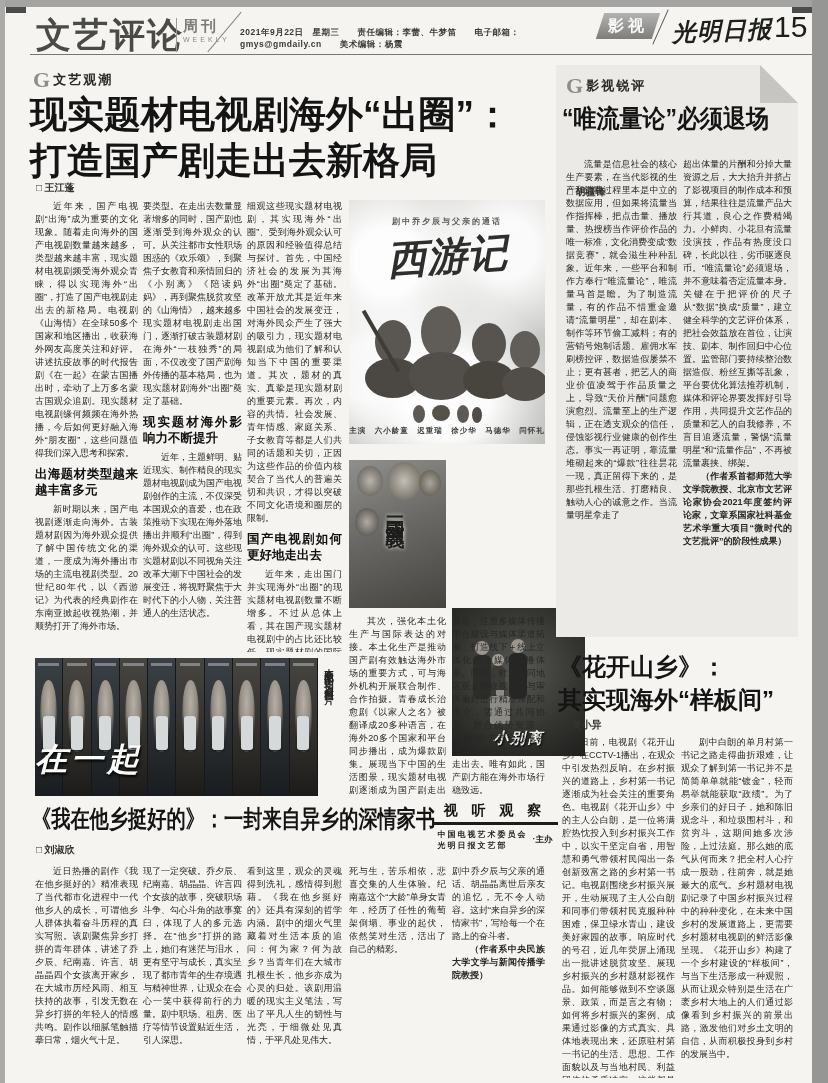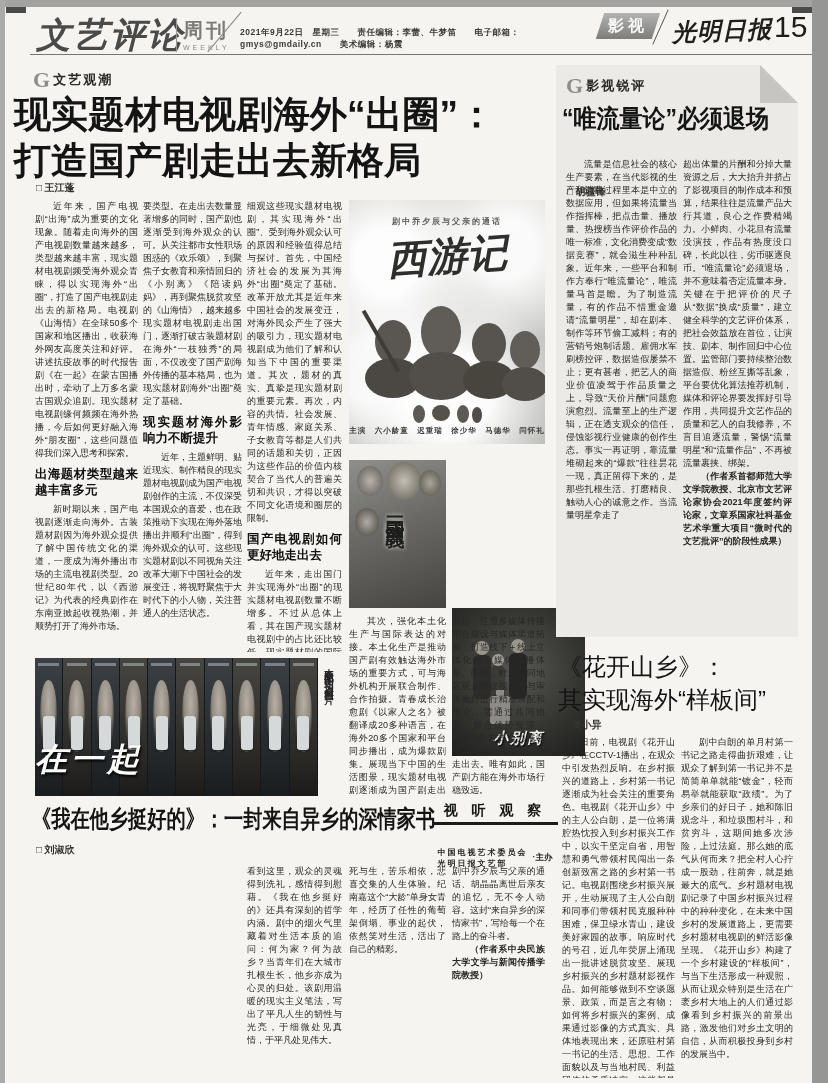--- a/index.html
+++ b/index.html
@@ -7,52 +7,52 @@
         font-family:"Liberation Sans",sans-serif;color:#222;}
   .abs{position:absolute;}
   
   .edge-top{left:0;top:0;width:828px;height:7px;background:#a3a3a1;}
   .edge-left{left:0;top:0;width:5px;height:1083px;background:#aaaaa8;}
   .edge-right{left:812px;top:0;width:16px;height:1083px;background:#969694;}
   .corner-mark{background:#4b4b49;height:6px;}
   
   .brand{font-family:"Liberation Serif",serif;font-weight:900;font-size:35px;color:#4a4a48;
          letter-spacing:2px;transform:scaleY(1.05);}
-  .brand-sub{font-weight:700;font-size:20px;color:#7b7b79;letter-spacing:3px;font-family:Liberation Mono, monospace;}
+  .brand-sub{font-weight:700;font-size:15px;color:#7b7b79;letter-spacing:3px;font-family:Liberation Mono, monospace;}
   .brand-sub-en{font-size:7px;color:#8a8a88;letter-spacing:3px;}
   .vline{width:1px;background:#9a9a98;}
   .dateline{font-size:8.5px;font-weight:700;color:#3a3a38;letter-spacing:.5px;}
   .edition-banner{background:linear-gradient(180deg,#b3b3b1,#7d7d7b);transform:skewX(-18deg);}
   .edition-text{font-size:16px;font-weight:700;color:#f7f7f5;letter-spacing:4px;text-align:center;line-height:26px;transform:skewX(18deg);}
   .masthead{font-family:"Liberation Serif",serif;font-style:italic;font-weight:900;font-size:24px;color:#1f1f1d;transform:rotate(-2deg);letter-spacing:1px;}
   .pageno{font-size:30px;color:#1c1c1a;font-weight:400;}
   .hrule{height:1px;background:#777;}
   .diag{width:1px;height:52px;background:#888;transform:rotate(40deg);}
   
   .badge{display:flex;align-items:center;}
   .gglyph{font-family:"Liberation Serif",serif;font-weight:900;font-size:22px;color:#8d8d8b;margin-right:3px;line-height:20px;}
   .badge-label{font-weight:700;font-size:13px;color:#2a2a28;letter-spacing:2px;}
   
   .headline-main{font-weight:900;font-size:37px;line-height:46px;color:#141414;letter-spacing:0;}
   .headline-rt{font-weight:900;font-size:25px;color:#141414;transform:scaleX(.92);transform-origin:left;white-space:nowrap;}
-  .headline-rb{font-weight:400;font-size:24px;line-height:33px;color:#141414;}
+  .headline-rb{font-weight:700;font-size:24px;line-height:33px;color:#141414;}
   .headline-b{font-weight:900;font-size:24px;color:#141414;transform:scaleX(.8);transform-origin:left;white-space:nowrap;}
   .byline{font-size:10px;font-weight:700;color:#33332f;font-family:"Liberation Serif",serif;}
   
   .col{font-size:9px;line-height:13px;text-align:justify;color:#282826;overflow:hidden;}
   .col p{margin:0;text-indent:2em;}
   .colhead{font-weight:700;font-size:12.5px;line-height:16px;color:#111;margin:6px 0 5px 0;text-indent:0;}
   .credit{font-weight:700;}
   
   .panel{background:#ebeae6;}
   
   .watch{border:0;}
   .watch-title{font-weight:900;font-size:14px;letter-spacing:5px;text-align:center;color:#161614;
                border-bottom:3px solid #1c1c1a;padding-bottom:2px;}
-  .watch-orgs{display:flex;align-items:center;justify-content:center;gap:5px;padding-top:22px;}
+  .watch-orgs{display:flex;align-items:center;justify-content:center;gap:5px;padding-top:4px;}
   .watch-org{font-size:8px;font-weight:700;letter-spacing:2px;color:#262624;line-height:11px;}
   .watch-host{font-size:8.5px;font-weight:700;color:#262624;}
   
   .vcap{writing-mode:vertical-rl;font-size:9.5px;font-weight:700;letter-spacing:3px;color:#222;}
   
   .poster{overflow:hidden;}
   .xyj{background:
         radial-gradient(circle at 20% 25%, rgba(255,255,255,.95) 0 14%, transparent 40%),
         radial-gradient(circle at 80% 20%, rgba(255,255,255,.9) 0 12%, transparent 38%),
         radial-gradient(circle at 50% 80%, rgba(255,255,255,.95) 0 20%, transparent 50%),
@@ -82,21 +82,21 @@
 <body>
 
 <div class="page">
 
   <div class="abs edge-top"></div>
   <div class="abs edge-left"></div>
   <div class="abs edge-right"></div>
   <div class="abs corner-mark" style="left:6px;top:7px;width:20px;"></div>
   <div class="abs corner-mark" style="left:792px;top:7px;width:20px;"></div>
 
-  <div class="abs" style="left:36px;top:12px;font-style:italic;">
+  <div class="abs" style="left:36px;top:12px;">
     <span class="brand">文艺评论</span>
   </div>
   <div class="abs vline" style="left:176px;top:18px;height:34px;"></div>
   <div class="abs" style="left:183px;top:17px;">
     <div class="brand-sub">周刊</div>
     <div class="brand-sub-en">WEEKLY</div>
   </div>
   <div class="abs diag" style="left:224px;top:6px;"></div>
   <div class="abs dateline" style="left:240px;top:27px;width:360px;">2021年9月22日　星期三　　责任编辑：李蕾、牛梦笛　　电子邮箱：gmys@gmdaily.cn　　美术编辑：杨震</div>
 
@@ -105,21 +105,21 @@
   </div>
   <div class="abs" style="left:660px;top:8px;width:1px;height:38px;background:#555;transform:rotate(24deg);"></div>
   <div class="abs masthead" style="left:672px;top:15px;">光明日报</div>
   <div class="abs pageno" style="left:774px;top:10px;">15</div>
   <div class="abs hrule" style="left:30px;top:54px;width:782px;"></div>
 
   <div class="abs badge" style="left:33px;top:70px;">
     <span class="gglyph">G</span>
     <span class="badge-label">文艺观潮</span>
   </div>
-  <div class="abs headline-main" style="left:14px;top:92px;width:525px;">
+  <div class="abs headline-main" style="left:30px;top:92px;width:525px;">
     <div>现实题材电视剧海外“出圈”：</div>
     <div>打造国产剧走出去新格局</div>
   </div>
   <div class="abs byline" style="left:36px;top:181px;">□ 王江蓬</div>
 
   <div class="abs col" style="left:35px;top:200px;width:103px;height:452px;">
     <p>近年来，国产电视剧“出海”成为重要的文化现象。随着走向海外的国产电视剧数量越来越多，类型越来越丰富，现实题材电视剧频受海外观众青睐，得以实现海外“出圈”，打造了国产电视剧走出去的新格局。电视剧《山海情》在全球50多个国家和地区播出，收获海外网友高度关注和好评。讲述抗疫故事的时代报告剧《在一起》在蒙古国播出时，牵动了上万多名蒙古国观众追剧。现实题材电视剧缘何频频在海外热播，今后如何更好融入海外“朋友圈”，这些问题值得我们深入思考和探索。</p>
     <div class="colhead">出海题材类型越来越丰富多元</div>
     <p>新时期以来，国产电视剧逐渐走向海外。古装题材剧因为海外观众提供了解中国传统文化的渠道，一度成为海外播出市场的主流电视剧类型。20世纪80年代，以《西游记》为代表的经典剧作在东南亚掀起收视热潮，并顺势打开了海外市场。</p>
   </div>
@@ -237,20 +237,26 @@
     <div class="watch-title">视 听 观 察</div>
     <div class="watch-orgs">
       <div>
         <div class="watch-org">中国电视艺术委员会</div>
         <div class="watch-org">光明日报文艺部</div>
       </div>
       <div class="watch-host">·主办</div>
     </div>
   </div>
 
+  <div class="abs col" style="left:35px;top:865px;width:103px;height:212px;">
+    <p>近日热播的剧作《我在他乡挺好的》精准表现了当代都市化进程中一代他乡人的成长，可谓他乡人群体执着奋斗历程的真实写照。该剧聚焦异乡打拼的青年群体，讲述了乔夕辰、纪南嘉、许言、胡晶晶四个女孩离开家乡，在大城市历经风雨、相互扶持的故事，引发无数在异乡打拼的年轻人的情感共鸣。剧作以细腻笔触描摹日常，烟火气十足。</p>
+  </div>
+  <div class="abs col" style="left:143px;top:865px;width:99px;height:212px;">
+    <p style="text-indent:0;">现了一定突破。乔夕辰、纪南嘉、胡晶晶、许言四个女孩的故事，突破职场斗争、勾心斗角的故事窠臼，体现了人的多元选择。在“他乡”打拼的路上，她们有迷茫与泪水，更有坚守与成长，真实呈现了都市青年的生存境遇与精神世界，让观众在会心一笑中获得前行的力量。剧中职场、租房、医疗等情节设置贴近生活，引人深思。</p>
+  </div>
   <div class="abs col" style="left:247px;top:865px;width:95px;height:212px;">
     <p style="text-indent:0;">看到这里，观众的灵魂得到洗礼，感情得到慰藉。《我在他乡挺好的》还具有深刻的哲学内涵。剧中的烟火气里藏着对生活本质的追问：何为家？何为故乡？当青年们在大城市扎根生长，他乡亦成为心灵的归处。该剧用温暖的现实主义笔法，写出了平凡人生的韧性与光亮，于细微处见真情，于平凡处见伟大。</p>
   </div>
   <div class="abs col" style="left:349px;top:865px;width:97px;height:120px;">
     <p style="text-indent:0;">死与生，苦乐相依，悲喜交集的人生体验。纪南嘉这个“大龄”单身女青年，经历了任性的葡萄架倒塌、事业的起伏，依然笑对生活，活出了自己的精彩。</p>
   </div>
   <div class="abs col" style="left:452px;top:865px;width:93px;height:120px;">
     <p style="text-indent:0;">剧中乔夕辰与父亲的通话、胡晶晶离世后亲友的追忆，无不令人动容。这封“来自异乡的深情家书”，写给每一个在路上的奋斗者。</p>
     <p class="credit">（作者系中央民族大学文学与新闻传播学院教授）</p>
   </div>

